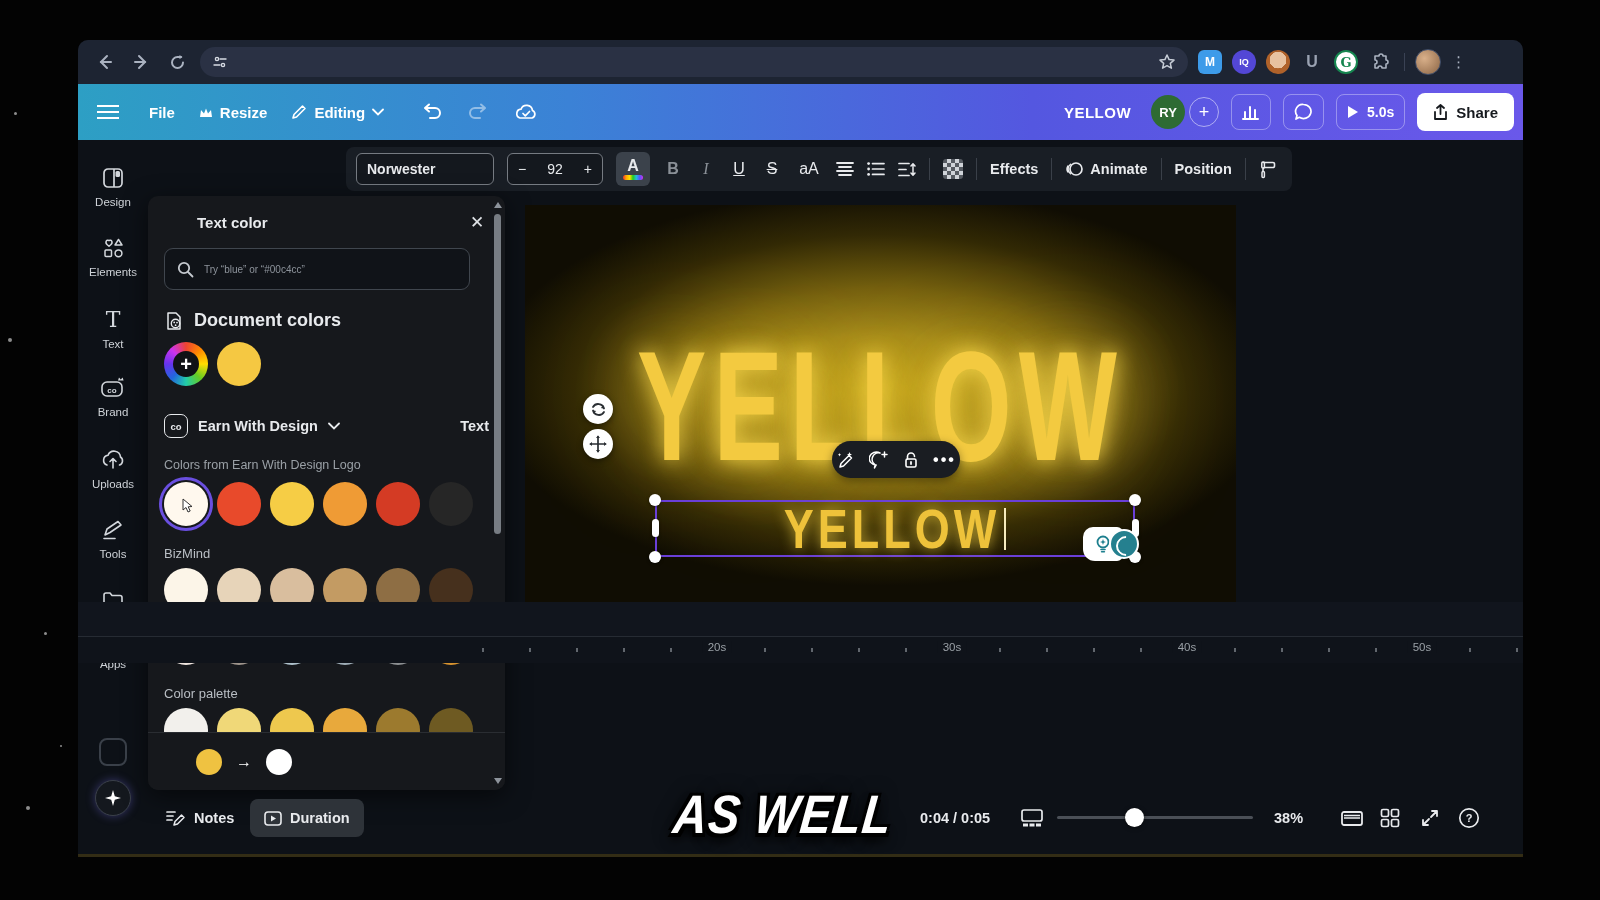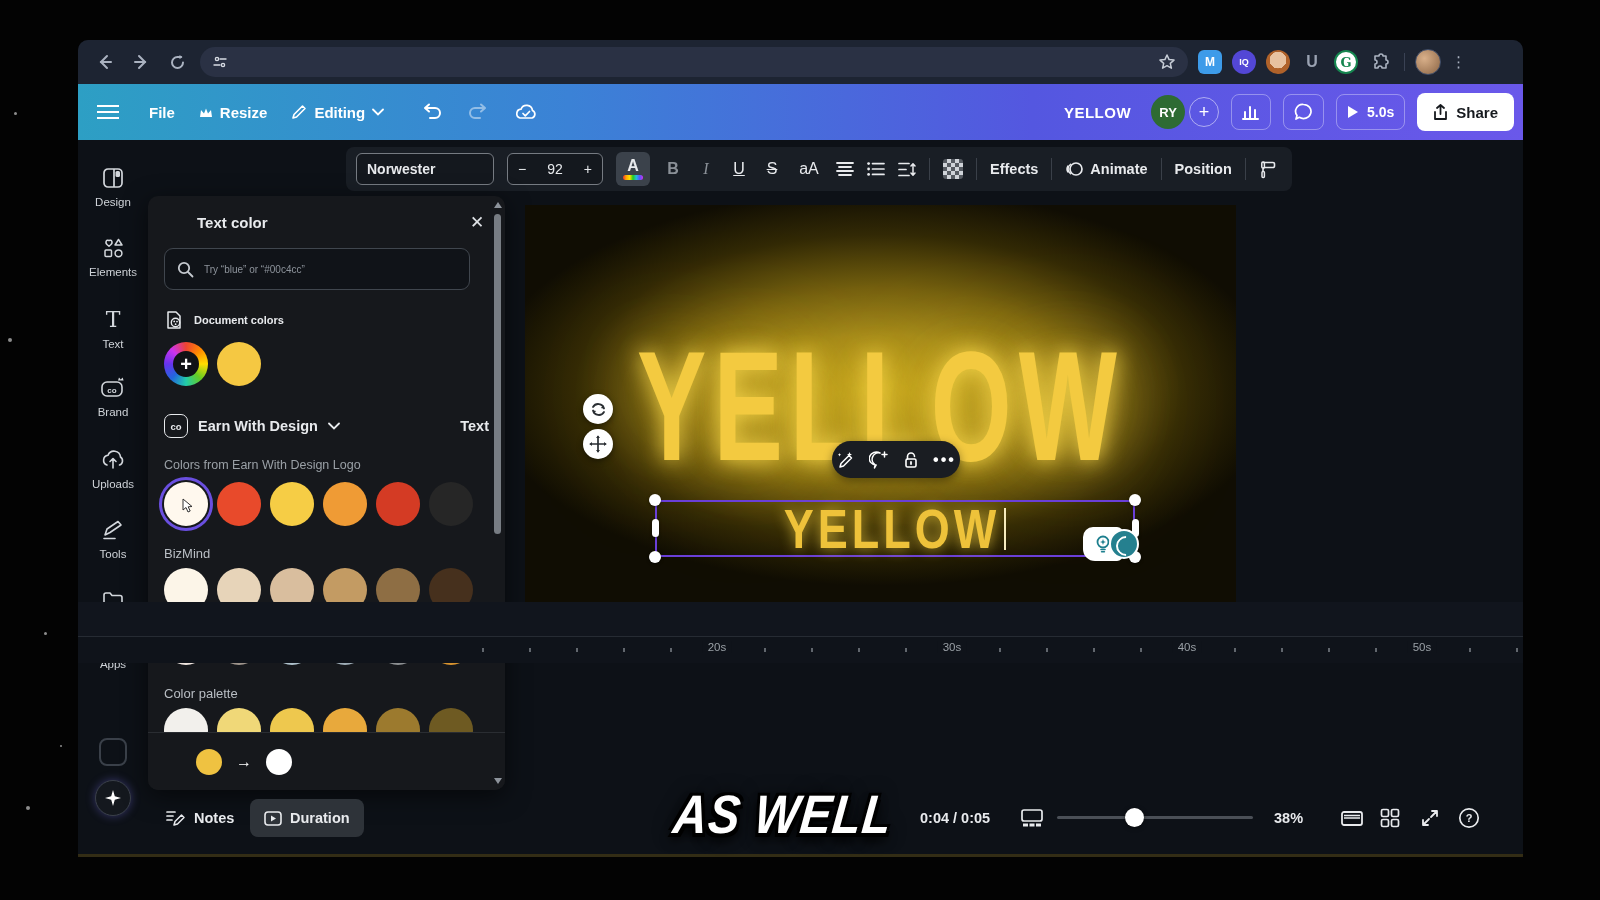--- a/index.html
+++ b/index.html
@@ -95,21 +95,21 @@
   .panel-title { position:absolute; left:2px; top:18px; font-size:15px; font-weight:bold;margin-left:47px; }
   .panel-close { position:absolute; right:16px; top:14px; width:24px; height:24px; color:#dfe2e6;
       display:flex; align-items:center; justify-content:center; font-size:17px; }
   .search { position:absolute; left:16px; top:52px; width:306px; height:42px; background:#101318;
       border:1px solid #40464e; border-radius:9px; display:flex; align-items:center; gap:10px;
       padding:0 12px; }
   .search input { flex:1; background:transparent; border:none; outline:none; color:#f9a8d4;
       font-size:10px; font-family:"Liberation Sans",sans-serif; }
   .search input::placeholder { color:#8d939b; }
   .sec-head { position:absolute; left:16px; display:flex; align-items:center; gap:10px; }
-  .sec-head .t { font-size:11px; font-weight:bold; }
+  .sec-head .t { font-size:18px; font-weight:bold; }
   .swrow { position:absolute; left:16px; display:flex; gap:9px; }
   .sw { width:44px; height:44px; border-radius:50%; position:relative; }
   .sw.sel { box-shadow:0 0 0 2px #16181c, 0 0 0 5px #6a4fe0; }
   .wheel { width:44px; height:44px; border-radius:50%;
       background:conic-gradient(#e43,#f80,#fd0,#6c2,#2ca,#26d,#63e,#c3e,#e43); position:relative; }
   .wheel::before { content:""; position:absolute; inset:9px; border-radius:50%; background:#101216; }
   .wheel::after { content:"+"; position:absolute; inset:0; display:flex; align-items:center;
       justify-content:center; color:#fff; font-size:20px; font-weight:bold; }
   .brand-row { position:absolute; left:16px; right:16px; display:flex; align-items:center; gap:10px; }
   .co-ic { width:24px; height:24px; border:1.6px solid #e8eaed; border-radius:7px; display:flex;

